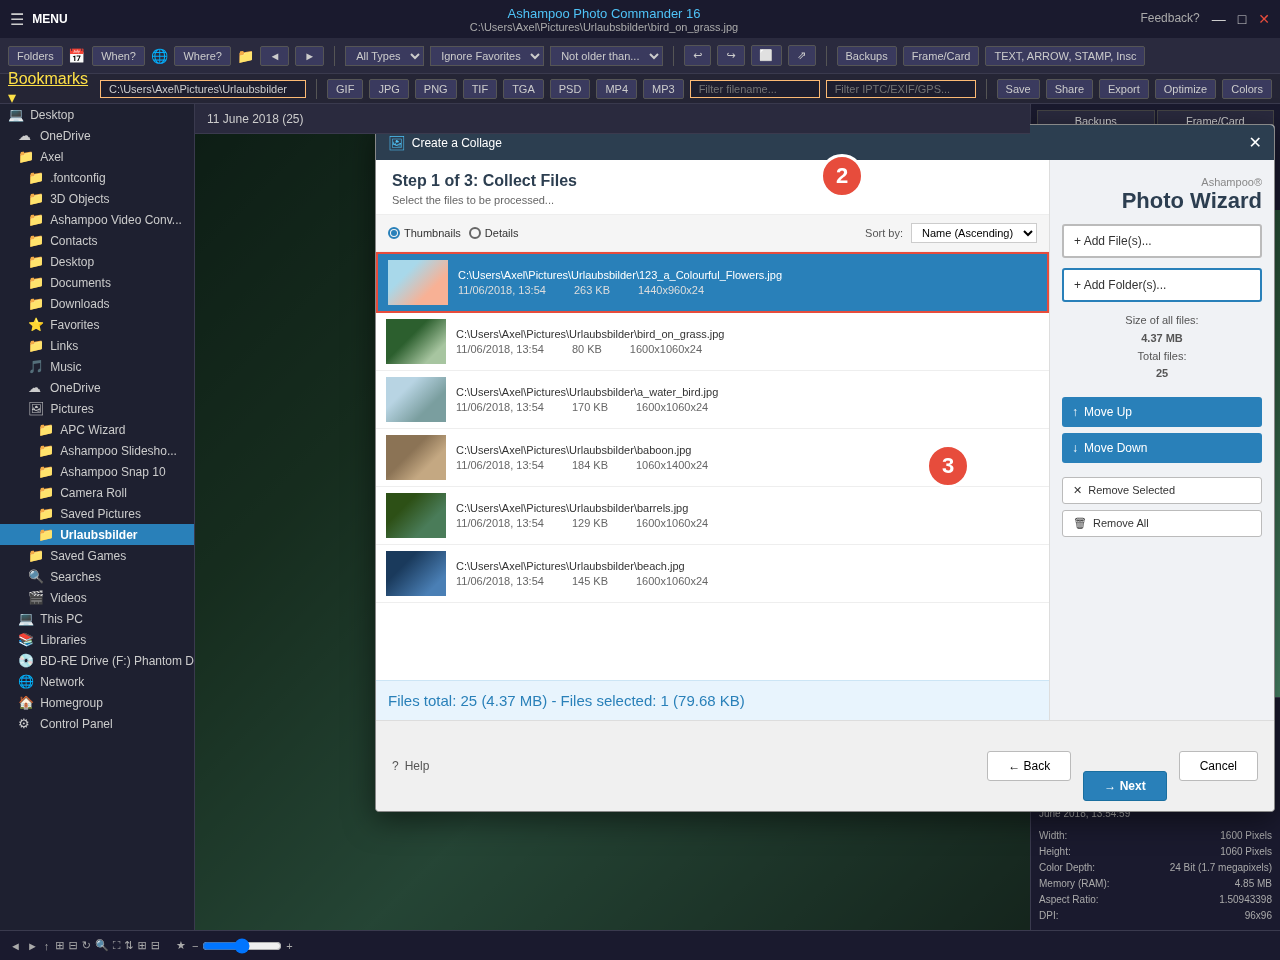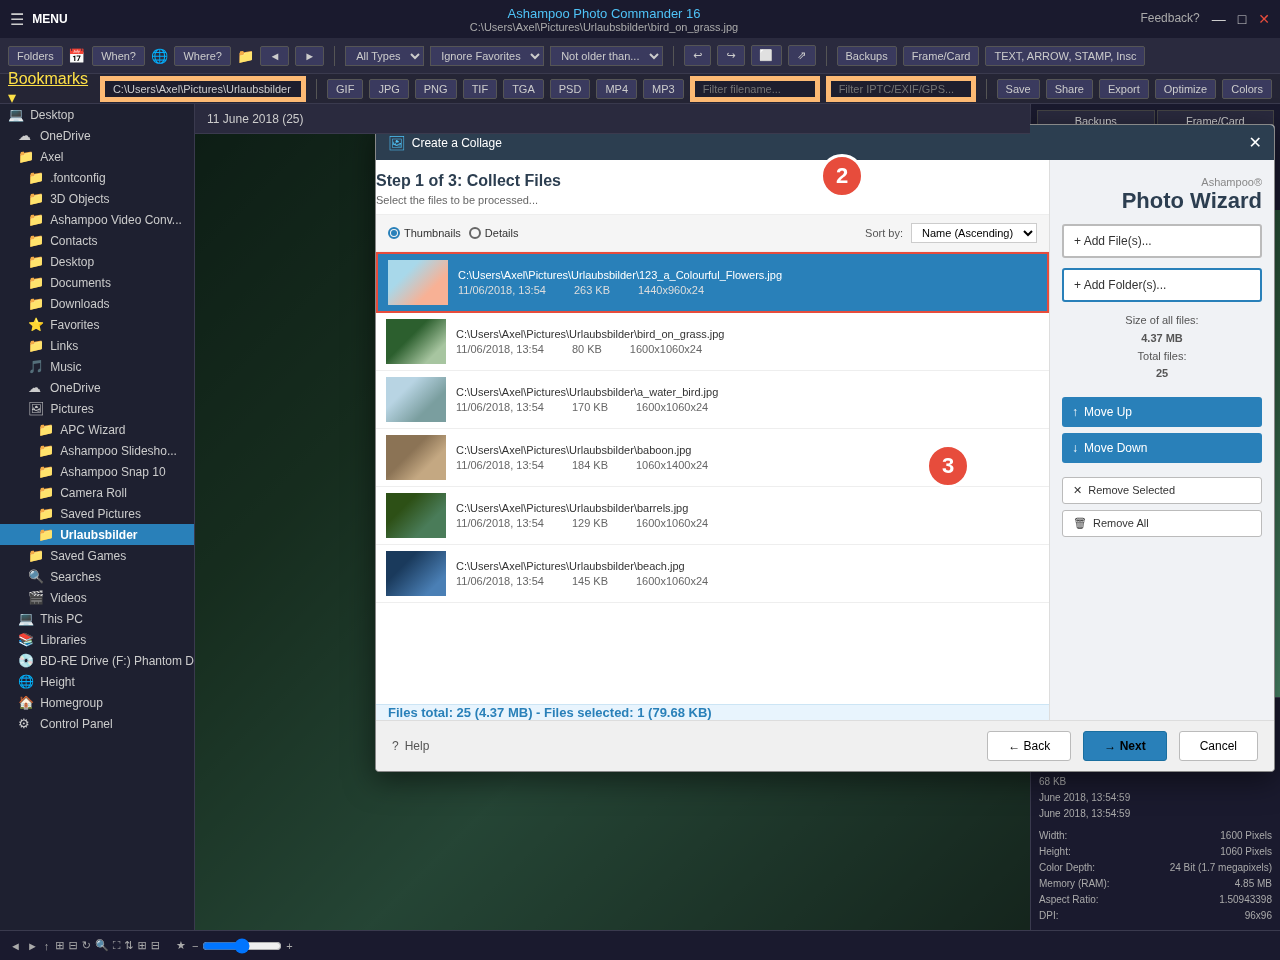--- a/index.html
+++ b/index.html
@@ -57,21 +57,21 @@
     .nav-select {
       background: #3a3a5e;
       border: 1px solid #555;
       color: #ccc;
       padding: 2px 6px;
       font-size: 11px;
       cursor: pointer;
     }
     .nav-input {
       background: #1e1e2e;
-      border: 5px solid #fdba74;
+      border: 1px solid #fdba74;
       color: #ccc;
       padding: 2px 8px;
       font-size: 11px;
       width: 160px;
     }
 
     
     .main-layout {
       display: flex;
       height: calc(960px - 38px - 36px - 30px - 30px);
@@ -182,21 +182,21 @@
     .dialog-body { display: flex; height: 560px; }
 
     
     .dialog-left {
       flex: 1;
       display: flex;
       flex-direction: column;
       border-right: 1px solid #ddd;
     }
     .dialog-header {
-      padding: 12px 0 8px;
+      padding: 12px 16px 8px;
       border-bottom: 1px solid #eee;
     }
     .dialog-header h2 { font-size: 16px; color: #2c3e50; margin-bottom: 4px; }
     .dialog-header p { font-size: 11px; color: #666; }
 
     .dialog-controls {
       padding: 8px 12px;
       display: flex;
       align-items: center;
       gap: 8px;
@@ -330,23 +330,24 @@
     .footer-btn {
       padding: 7px 20px;
       font-size: 12px;
       cursor: pointer;
       border-radius: 3px;
       border: 1px solid #bbb;
       background: #fff;
     }
     .footer-btn.primary {
       background: #2980b9;
-      color: #000000;
+      color: #ffffff;
       border-color: #1a6fa0;
       font-weight: bold;
+      margin-top: 40px;
     }
     .footer-help { display: flex; align-items: center; gap: 6px; font-size: 12px; color: #555; cursor: pointer; }
 
     
     .badge {
       width: 32px;
       height: 32px;
       border-radius: 50%;
       background: #e74c3c;
       color: #fff;
@@ -354,26 +355,25 @@
       font-weight: bold;
       display: flex;
       align-items: center;
       justify-content: center;
       position: absolute;
       border: 3px solid #fff;
     }
 
     
     .dialog-status {
-      font-size: 13px;
+      font-size: 15px;
       color: #2980b9;
-      padding: 0 12px;
+      padding: 11px 12px;
       background: #e8f4fd;
       border-top: 1px solid #cce5f5;
-      font-weight: bold;
     }
 
     
     .content-bg {
       position: absolute;
       top: 0; left: 0; right: 0; bottom: 0;
       background: linear-gradient(135deg, #1a3a2a 0%, #2d5a3d 30%, #4a8a6a 60%, #2a4a3a 100%);
     }
   </style>
 </head>
@@ -554,21 +554,21 @@
     <div class="sidebar-item" style="padding-left:18px;">
       <span class="sidebar-icon">📚</span>
       <span>Libraries</span>
     </div>
     <div class="sidebar-item" style="padding-left:18px;">
       <span class="sidebar-icon">💿</span>
       <span>BD-RE Drive (F:) Phantom D...</span>
     </div>
     <div class="sidebar-item" style="padding-left:18px;">
       <span class="sidebar-icon">🌐</span>
-      <span>Height</span>
+      <span>Network</span>
     </div>
     <div class="sidebar-item" style="padding-left:18px;">
       <span class="sidebar-icon">🏠</span>
       <span>Homegroup</span>
     </div>
     <div class="sidebar-item" style="padding-left:18px;">
       <span class="sidebar-icon">⚙</span>
       <span>Control Panel</span>
     </div>
   </div>

